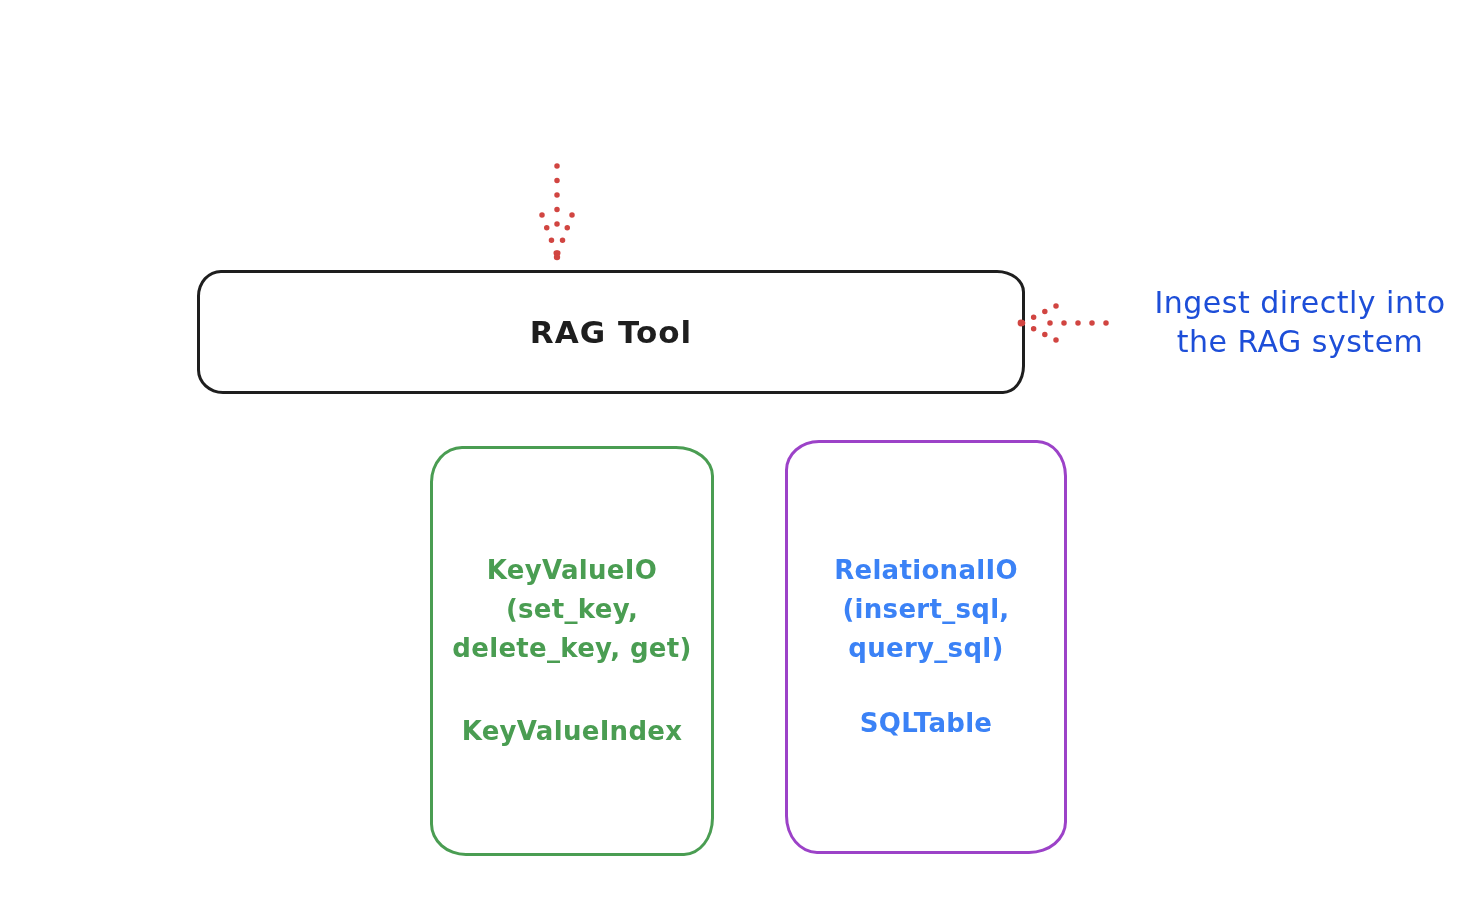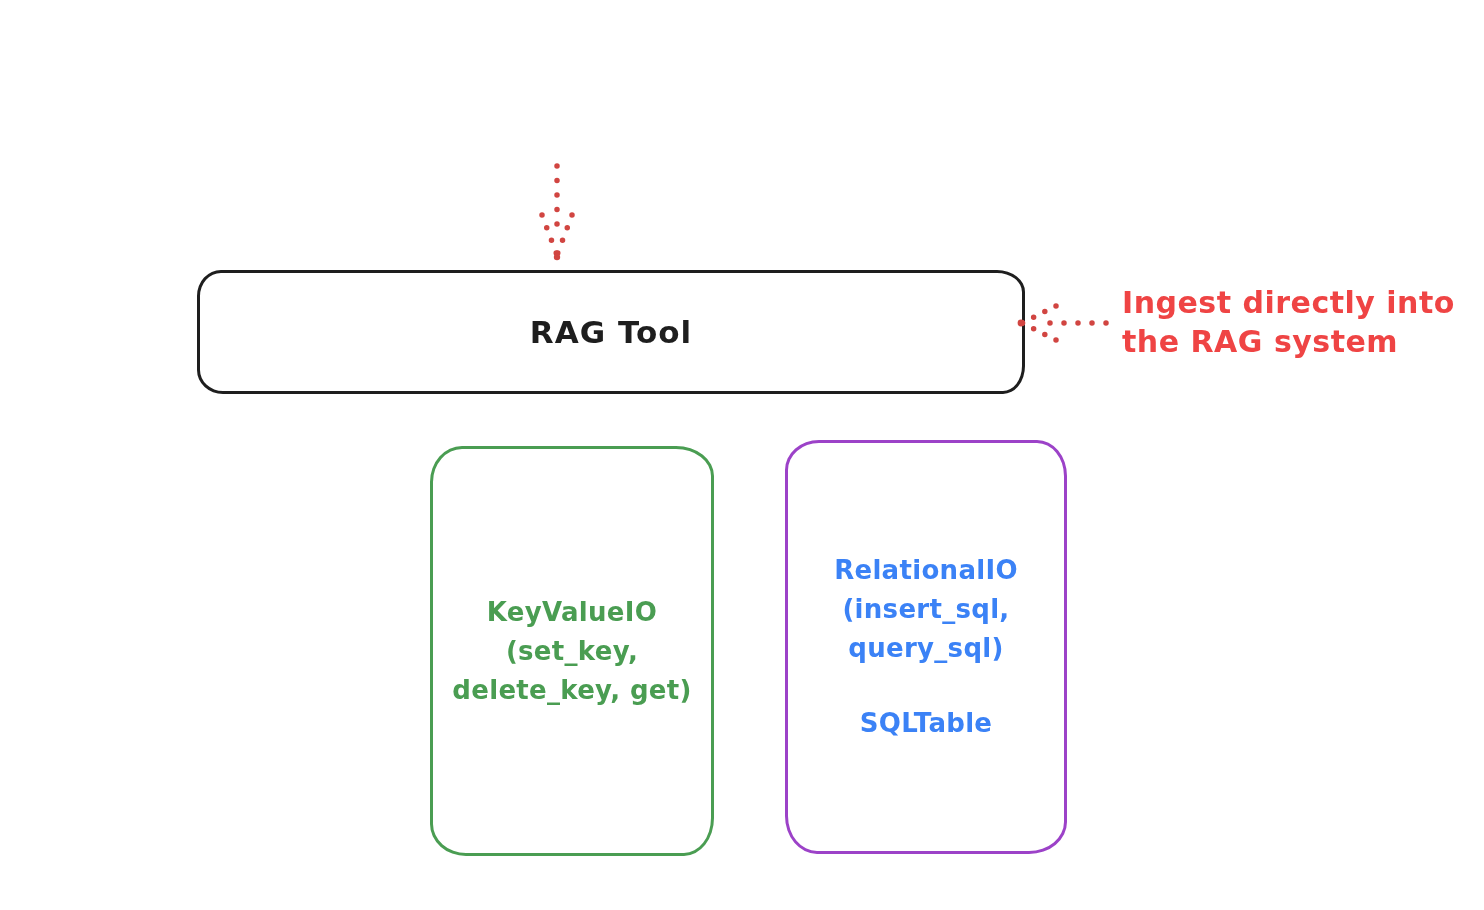--- a/index.html
+++ b/index.html
@@ -104,24 +104,24 @@
     stroke-width: 5.5;
     stroke-linecap: round;
     fill: none;
   }
 
   
   .annotation {
     position: absolute;
     left: 1122px; top: 283px;
     width: 356px;
-    text-align: left;
-    color: #ef4444;
+    text-align: center;
+    color: #1d4ed8;
     font-size: 30px;
-    font-weight: 700;
+    font-weight: 400;
     line-height: 39px;
     letter-spacing: 0.5px;
   }
 </style>
 </head>
 <body>
 
 <div class="canvas">
 
 
@@ -148,20 +148,21 @@
     <div>the RAG system</div>
   </div>
 
 
   <div class="io-node node-keyvalue">
     <div class="node-lines">
       <div>KeyValueIO</div>
       <div>(set_key,</div>
       <div>delete_key, get)</div>
     </div>
+    <div class="node-index">KeyValueIndex</div>
   </div>
 
   <div class="io-node node-relational">
     <div class="node-lines">
       <div>RelationalIO</div>
       <div>(insert_sql,</div>
       <div>query_sql)</div>
     </div>
     <div class="node-index">SQLTable</div>
   </div>

